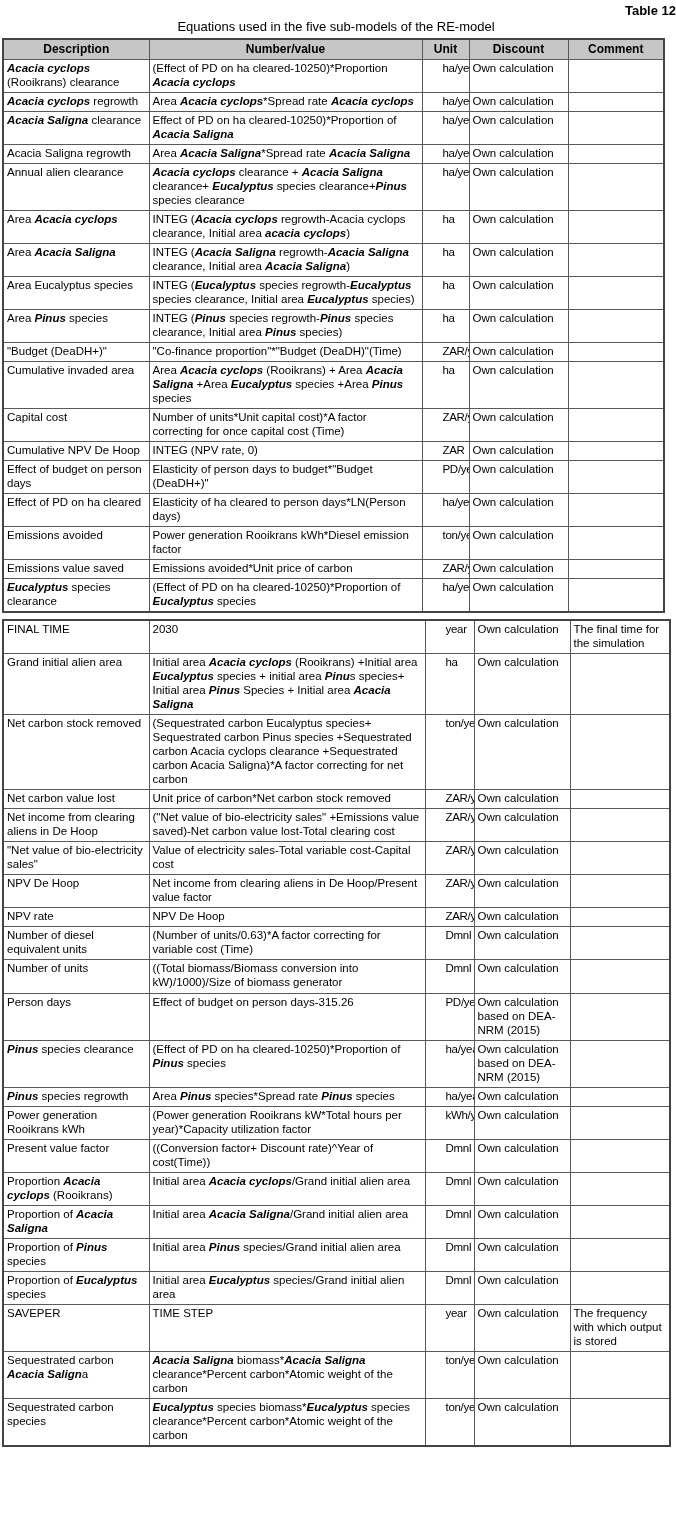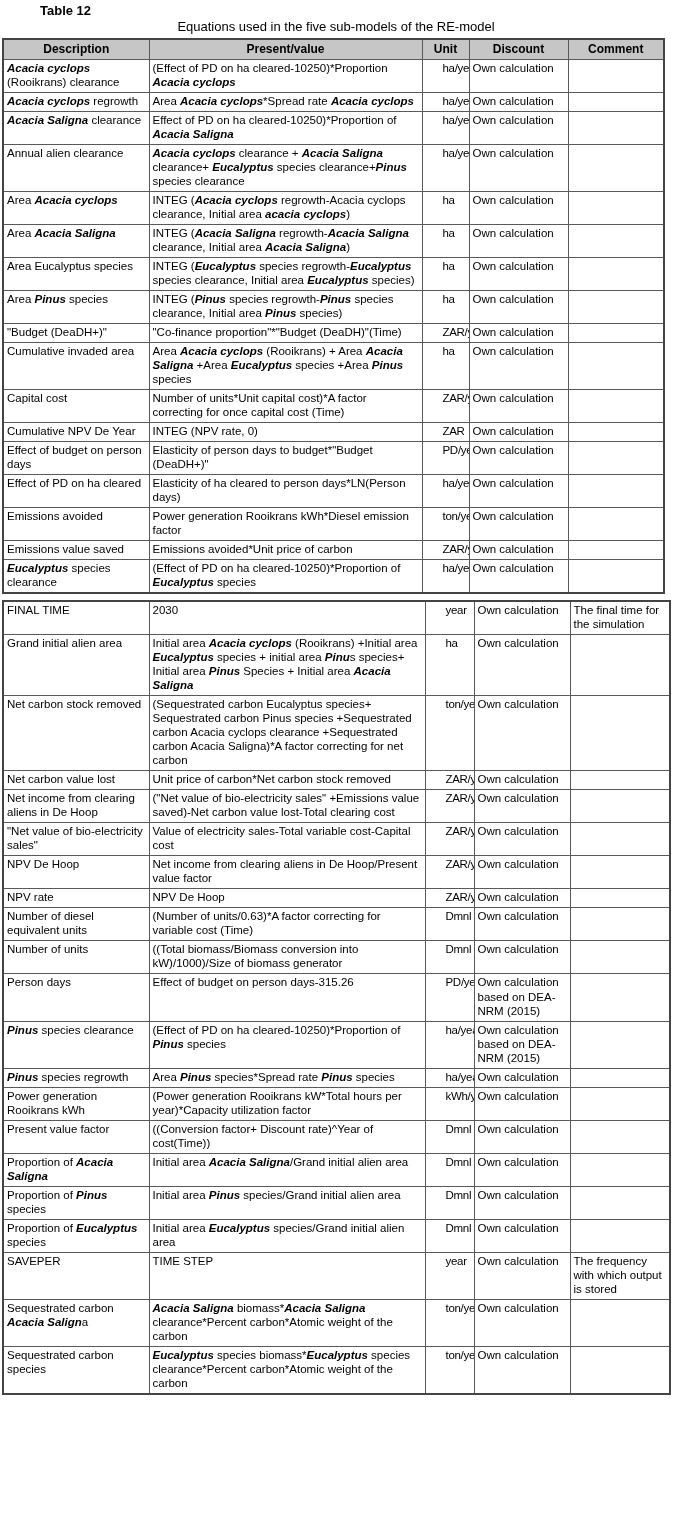--- a/index.html
+++ b/index.html
@@ -1,18 +1,18 @@
 <!DOCTYPE html>
 <html><head>
 <meta charset="utf-8">
 <style>
   html,body{margin:0;padding:0;background:#fff;}
   body{width:676px;font-family:"Liberation Sans","DejaVu Sans",sans-serif;color:#000;}
   .page{padding-top:3px;}
-  .title{text-align:left;font-weight:bold;font-size:13px;line-height:15px;margin-left:40px;}
+  .title{text-align:right;font-weight:bold;font-size:13px;line-height:15px;margin-left:40px;}
   .subtitle{text-align:center;font-size:13px;line-height:15px;margin:1px 4px 4px 0;}
   table{border-collapse:collapse;table-layout:fixed;margin-left:2px;border:2px solid #444;}
   #t1{width:661px;margin-bottom:6px;}
   #t2{width:667px;}
   th,td{border:1px solid #595959;vertical-align:top;padding:1px 3px 3px 3px;font-size:11.5px;line-height:1.22;word-wrap:break-word;}
   th{background:#c6c6c6;font-weight:bold;text-align:center;font-size:12px;padding:2px 1px;}
   td.c2{padding-left:20px;padding-right:0;letter-spacing:-0.3px;white-space:nowrap;overflow:hidden;}
   .sp{font-weight:bold;font-style:italic;}
 </style>
 </head>
@@ -26,21 +26,21 @@
     <colgroup>
       <col style="width:146px">
         <col style="width:273px">
         <col style="width:47px">
         <col style="width:99px">
         <col style="width:96px">
     </colgroup>
     <thead>
       <tr>
         <th>Description</th>
-        <th>Present/value</th>
+        <th>Number/value</th>
         <th>Unit</th>
         <th>Discount</th>
         <th>Comment</th>
       </tr>
     </thead>
     <tbody>
         <tr>
           <td class="c0"><span class="sp">Acacia cyclops</span> (Rooikrans) clearance</td>
           <td class="c1">(Effect of PD on ha cleared-10250)*Proportion <span class="sp">Acacia cyclops</span></td>
           <td class="c2">ha/year</td>
@@ -55,20 +55,27 @@
           <td class="c4"></td>
         </tr>
         <tr>
           <td class="c0"><span class="sp">Acacia Saligna</span> clearance</td>
           <td class="c1">Effect of PD on ha cleared-10250)*Proportion of <span class="sp">Acacia Saligna</span></td>
           <td class="c2">ha/year</td>
           <td class="c3">Own calculation</td>
           <td class="c4"></td>
         </tr>
         <tr>
+          <td class="c0">Acacia Saligna regrowth</td>
+          <td class="c1">Area <span class="sp">Acacia Saligna</span>*Spread rate <span class="sp">Acacia Saligna</span></td>
+          <td class="c2">ha/year</td>
+          <td class="c3">Own calculation</td>
+          <td class="c4"></td>
+        </tr>
+        <tr>
           <td class="c0">Annual alien clearance</td>
           <td class="c1"><span class="sp">Acacia cyclops</span> clearance + <span class="sp">Acacia Saligna</span> clearance+ <span class="sp">Eucalyptus</span> species clearance+<span class="sp">Pinus</span> species clearance</td>
           <td class="c2">ha/year</td>
           <td class="c3">Own calculation</td>
           <td class="c4"></td>
         </tr>
         <tr>
           <td class="c0">Area <span class="sp">Acacia cyclops</span></td>
           <td class="c1">INTEG (<span class="sp">Acacia cyclops</span> regrowth-Acacia cyclops clearance, Initial area <span class="sp">acacia cyclops</span>)</td>
           <td class="c2">ha</td>
@@ -111,21 +118,21 @@
           <td class="c4"></td>
         </tr>
         <tr>
           <td class="c0">Capital cost</td>
           <td class="c1">Number of units*Unit capital cost)*A factor correcting for once capital cost (Time)</td>
           <td class="c2">ZAR/year</td>
           <td class="c3">Own calculation</td>
           <td class="c4"></td>
         </tr>
         <tr>
-          <td class="c0">Cumulative NPV De Year</td>
+          <td class="c0">Cumulative NPV De Hoop</td>
           <td class="c1">INTEG (NPV rate, 0)</td>
           <td class="c2">ZAR</td>
           <td class="c3">Own calculation</td>
           <td class="c4"></td>
         </tr>
         <tr>
           <td class="c0">Effect of budget on person days</td>
           <td class="c1">Elasticity of person days to budget*"Budget (DeaDH+)"</td>
           <td class="c2">PD/year</td>
           <td class="c3">Own calculation</td>
@@ -270,20 +277,27 @@
           <td class="c4"></td>
         </tr>
         <tr>
           <td class="c0">Present value factor</td>
           <td class="c1">((Conversion factor+ Discount rate)^Year of cost(Time))</td>
           <td class="c2">Dmnl</td>
           <td class="c3">Own calculation</td>
           <td class="c4"></td>
         </tr>
         <tr>
+          <td class="c0">Proportion <span class="sp">Acacia cyclops</span> (Rooikrans)</td>
+          <td class="c1">Initial area <span class="sp">Acacia cyclops</span>/Grand initial alien area</td>
+          <td class="c2">Dmnl</td>
+          <td class="c3">Own calculation</td>
+          <td class="c4"></td>
+        </tr>
+        <tr>
           <td class="c0">Proportion of <span class="sp">Acacia Saligna</span></td>
           <td class="c1">Initial area <span class="sp">Acacia Saligna</span>/Grand initial alien area</td>
           <td class="c2">Dmnl</td>
           <td class="c3">Own calculation</td>
           <td class="c4"></td>
         </tr>
         <tr>
           <td class="c0">Proportion of <span class="sp">Pinus</span> species</td>
           <td class="c1">Initial area <span class="sp">Pinus</span> species/Grand initial alien area</td>
           <td class="c2">Dmnl</td>

